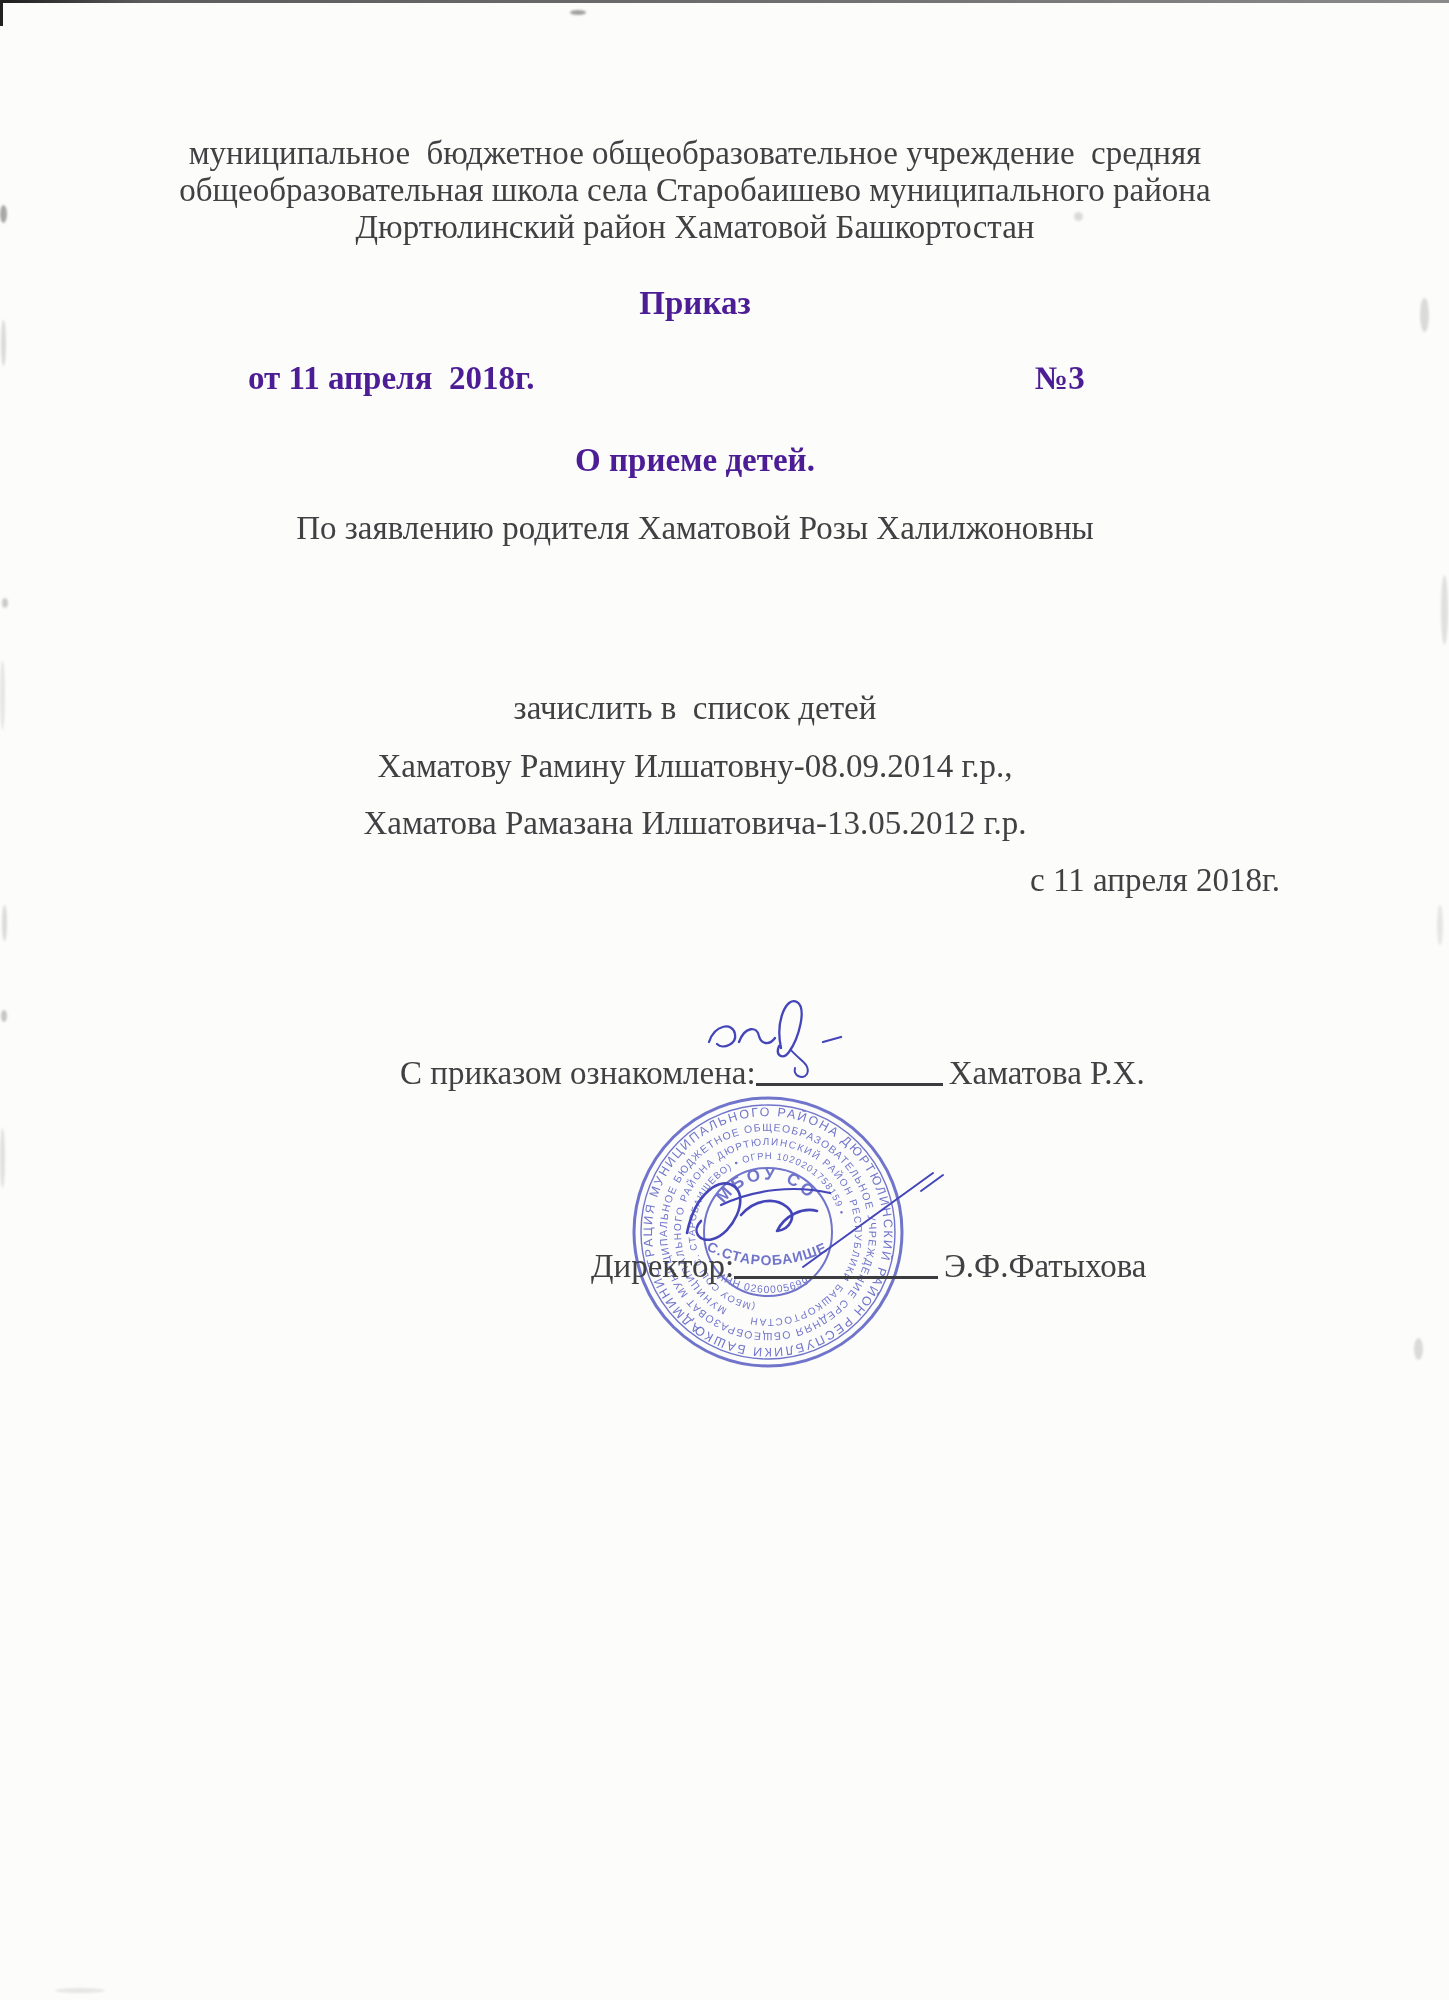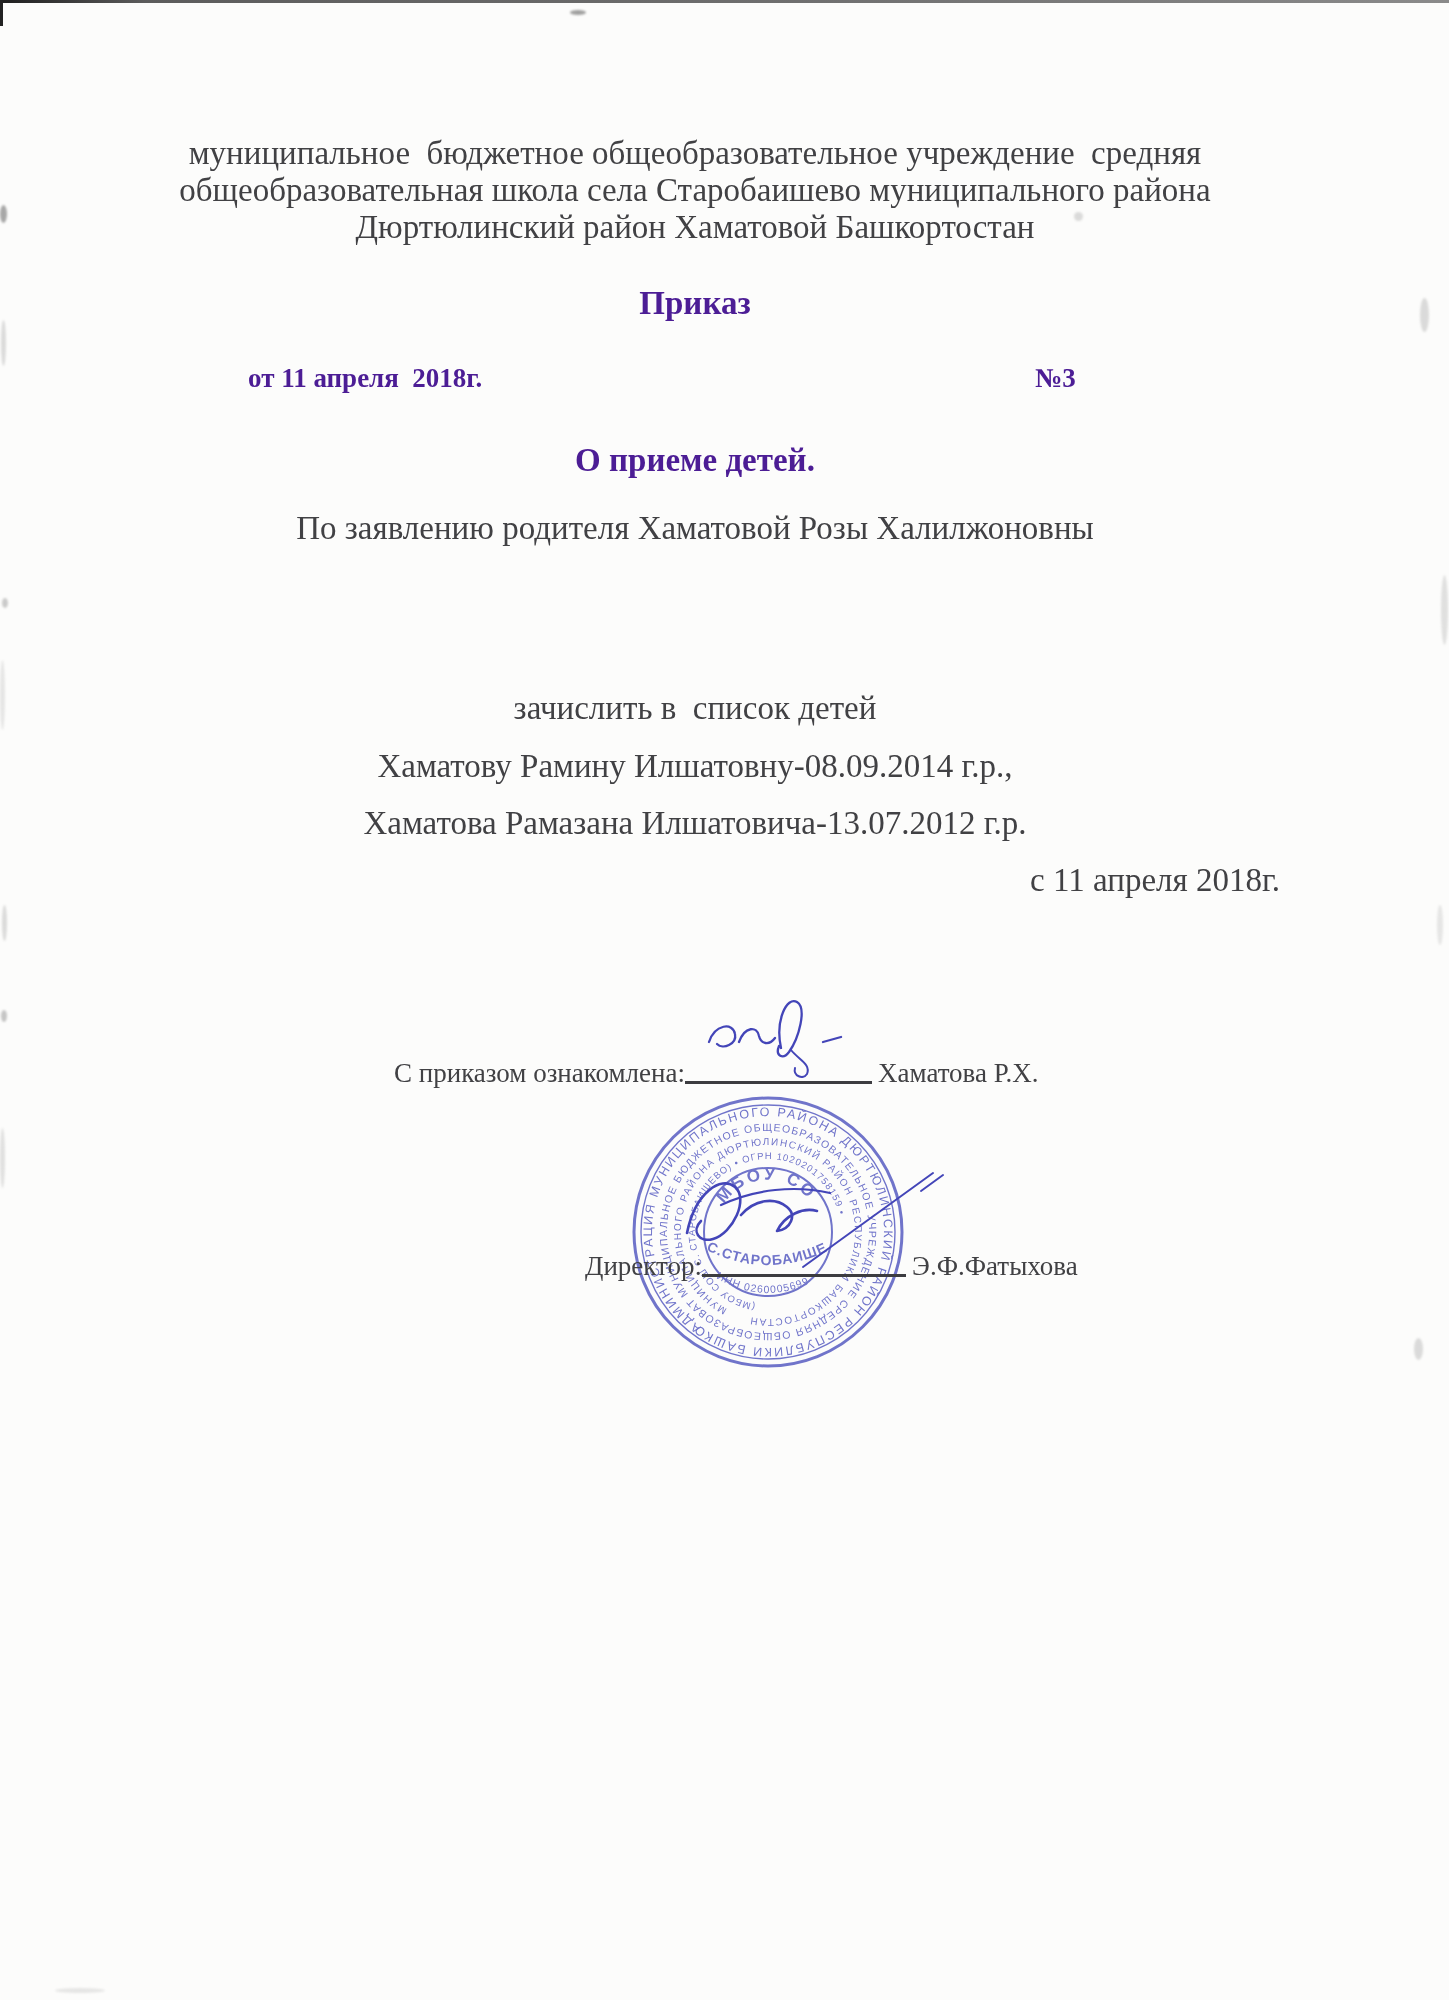--- a/index.html
+++ b/index.html
@@ -14,21 +14,21 @@
     background:#fcfcfb;
     font-family:"Liberation Serif", serif;
     color:var(--text-ink);
     overflow:hidden;
   }
   .line {
     position:absolute; left:110px; width:1170px;
     text-align:center; font-size:33px; line-height:40px;
     white-space:pre;
   }
-  .abs { position:absolute; font-size:27px; line-height:40px; white-space:pre; }
+  .abs { position:absolute; font-size:33px; line-height:40px; white-space:pre; }
   .bold { font-weight:bold; color:#4c1d95; }
   .sig-underline {
     display:inline-block;
     border-bottom:3px solid #3c3c40;
     transform:translateY(2px);
   }
   .gap-sm { margin-right:6px; }
   svg.stamp { position:absolute; left:618px; top:1082px; width:300px; height:300px; opacity:.85; }
   svg.signature { position:absolute; }
   .stamp text { fill:var(--stamp-ink); font-family:"Liberation Sans", sans-serif; }
@@ -104,21 +104,21 @@
   <div class="line" style="top:207px;">Дюртюлинский район Хаматовой Башкортостан</div>
 
   <div class="line bold" style="top:283px;">Приказ</div>
   <div class="abs bold" style="left:248px;top:358px;">от 11 апреля  2018г.</div>
   <div class="abs bold" style="left:1035px;top:358px;">№3</div>
   <div class="line bold" style="top:440px;">О приеме детей.</div>
 
   <div class="line" style="top:508px;">По заявлению родителя Хаматовой Розы Халилжоновны</div>
   <div class="line" style="top:688px;">зачислить в  список детей</div>
   <div class="line" style="top:746px;">Хаматову Рамину Илшатовну-08.09.2014 г.р.,</div>
-  <div class="line" style="top:803px;">Хаматова Рамазана Илшатовича-13.07.2012 г.р.</div>
+  <div class="line" style="top:803px;">Хаматова Рамазана Илшатовича-13.05.2012 г.р.</div>
   <div class="line" style="top:860px;text-align:right;">с 11 апреля 2018г.</div>
 
   <div class="abs" style="left:367px;top:1013px;">
     <span>С приказом ознакомлена:</span><span class="sig-underline gap-sm" style="width:187px;"></span><span>Хаматова Р.Х.</span>
   </div>
 
   <div class="abs" style="left:558px;top:1206px;">
     <span>Директор:</span><span class="sig-underline gap-sm" style="width:204px;"></span><span>Э.Ф.Фатыхова</span>
   </div>
 

